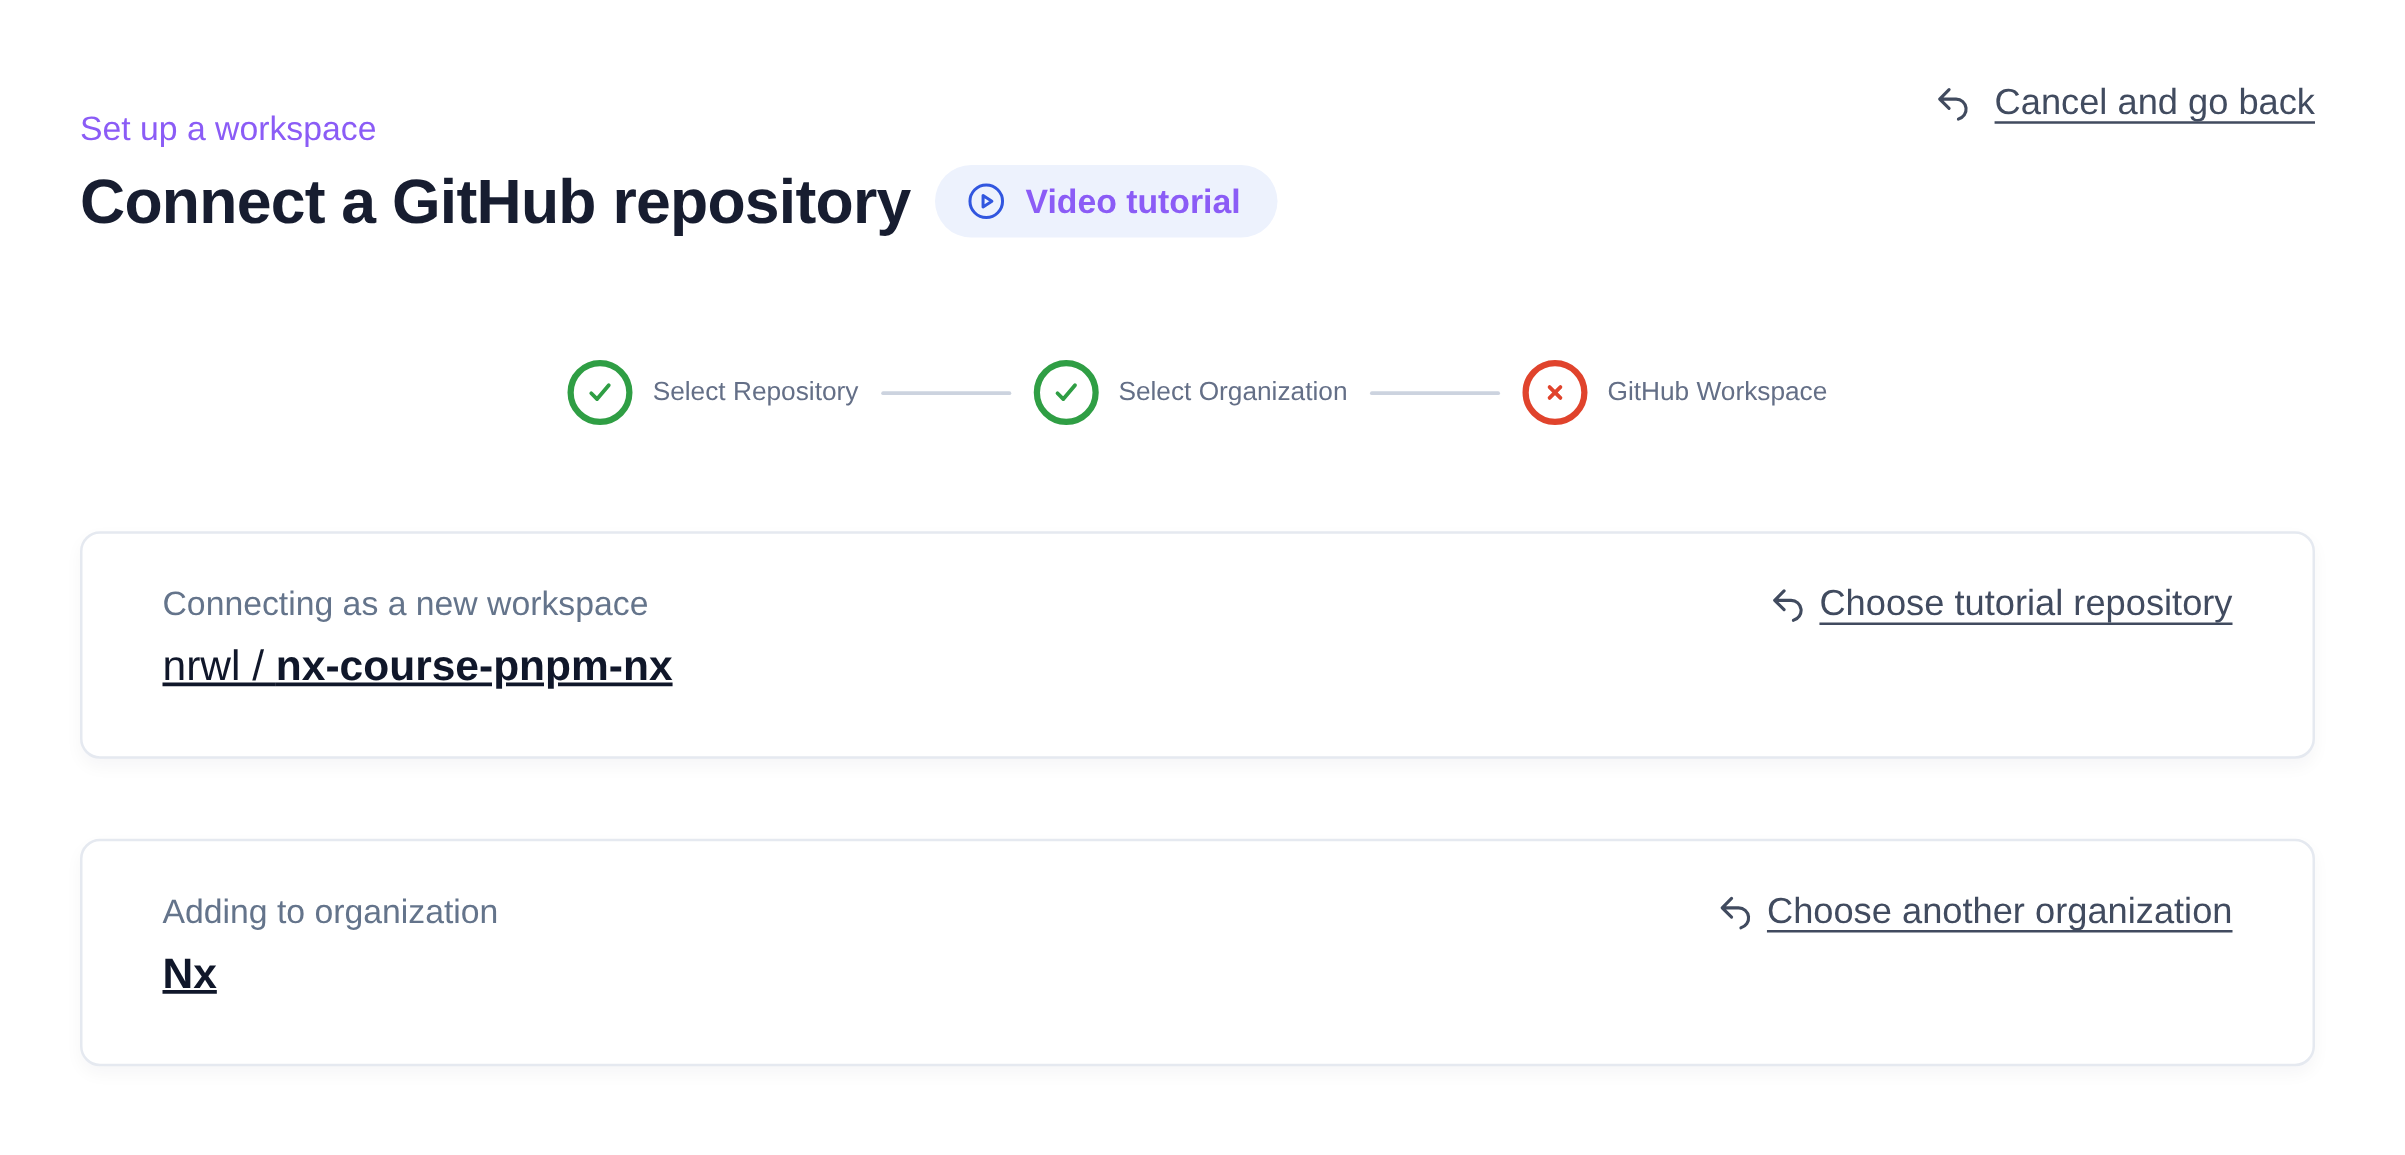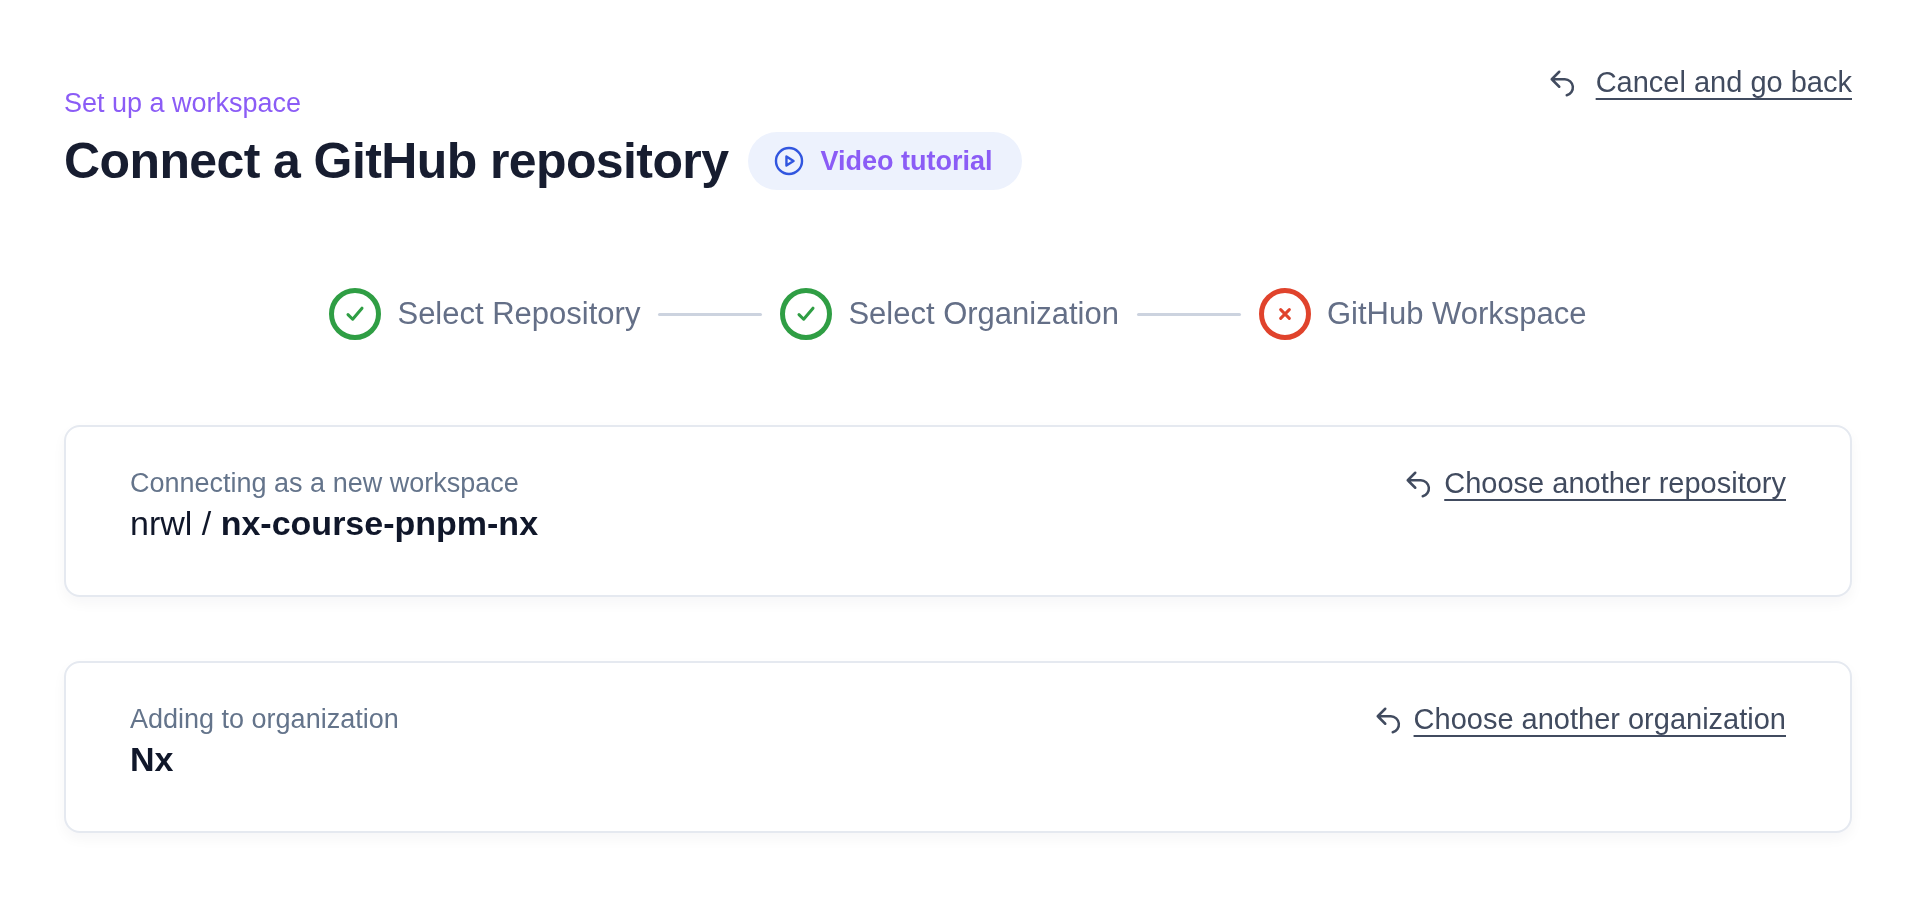--- a/index.html
+++ b/index.html
@@ -95,21 +95,21 @@
     border-radius: 50%;
     display: flex;
     align-items: center;
     justify-content: center;
     background: #ffffff;
     flex: none;
   }
   .step-circle.complete { border: 5px solid #2f9e44; color: #2f9e44; }
   .step-circle.error    { border: 5px solid #e0432c; color: #e0432c; }
   .step-label {
-    font-size: 31px;
+    font-size: 21px;
     font-weight: 500;
     color: #646f87;
     white-space: nowrap;
   }
   .connector {
     width: 104px;
     height: 3px;
     background: #ccd3df;
     border-radius: 2px;
     margin: 0 18px;
@@ -128,25 +128,26 @@
   }
   .card-1 { margin-top: 85px; }
   .card-2 { margin-top: 64px; }
   .card-label {
     font-size: 27px;
     line-height: 36px;
     color: #64748b;
     font-weight: 400;
   }
   .card-value {
-    margin-top: 0;
+    margin-top: 10px;
     font-size: 34px;
     line-height: 44px;
     color: #10172a;
     font-weight: 400;
+    text-decoration: underline;
   }
   .card-value strong { font-weight: 700; }
   .card-action {
     display: inline-flex;
     align-items: center;
     gap: 10px;
     margin-top: 2px;
     color: #414b5f;
     font-size: 29px;
     font-weight: 500;
@@ -230,21 +231,21 @@
       <div class="card-value">
         <span>nrwl / </span><strong>nx-course-pnpm-nx</strong>
       </div>
     </div>
     <a class="card-action">
       <span class="undo-icon">
         <svg width="30" height="30" viewBox="0 0 24 24" fill="none" stroke="#414b5f" stroke-width="2" stroke-linecap="round" stroke-linejoin="round">
           <path d="M9 15 3 9m0 0 6-6M3 9h10.5a6.5 6.5 0 0 1 1.5 12.8"></path>
         </svg>
       </span>
-      <span class="link-text">Choose another repository</span>
+      <span class="link-text">Choose tutorial repository</span>
     </a>
   </div>
 
   <div class="card card-2">
     <div>
       <div class="card-label">Adding to organization</div>
       <div class="card-value">
         <span></span><strong>Nx</strong>
       </div>
     </div>

